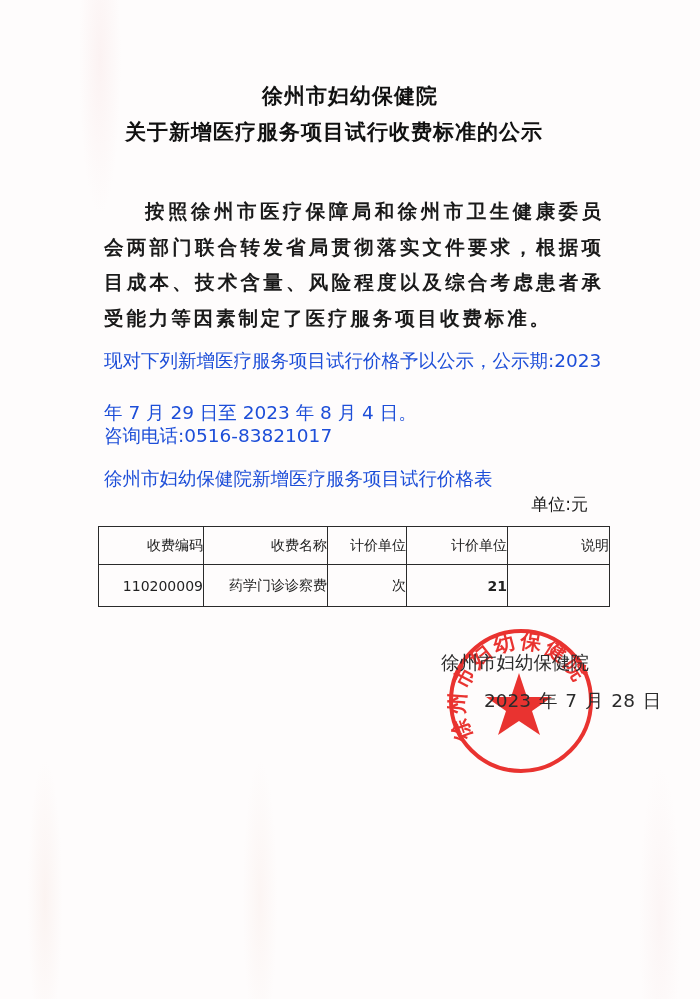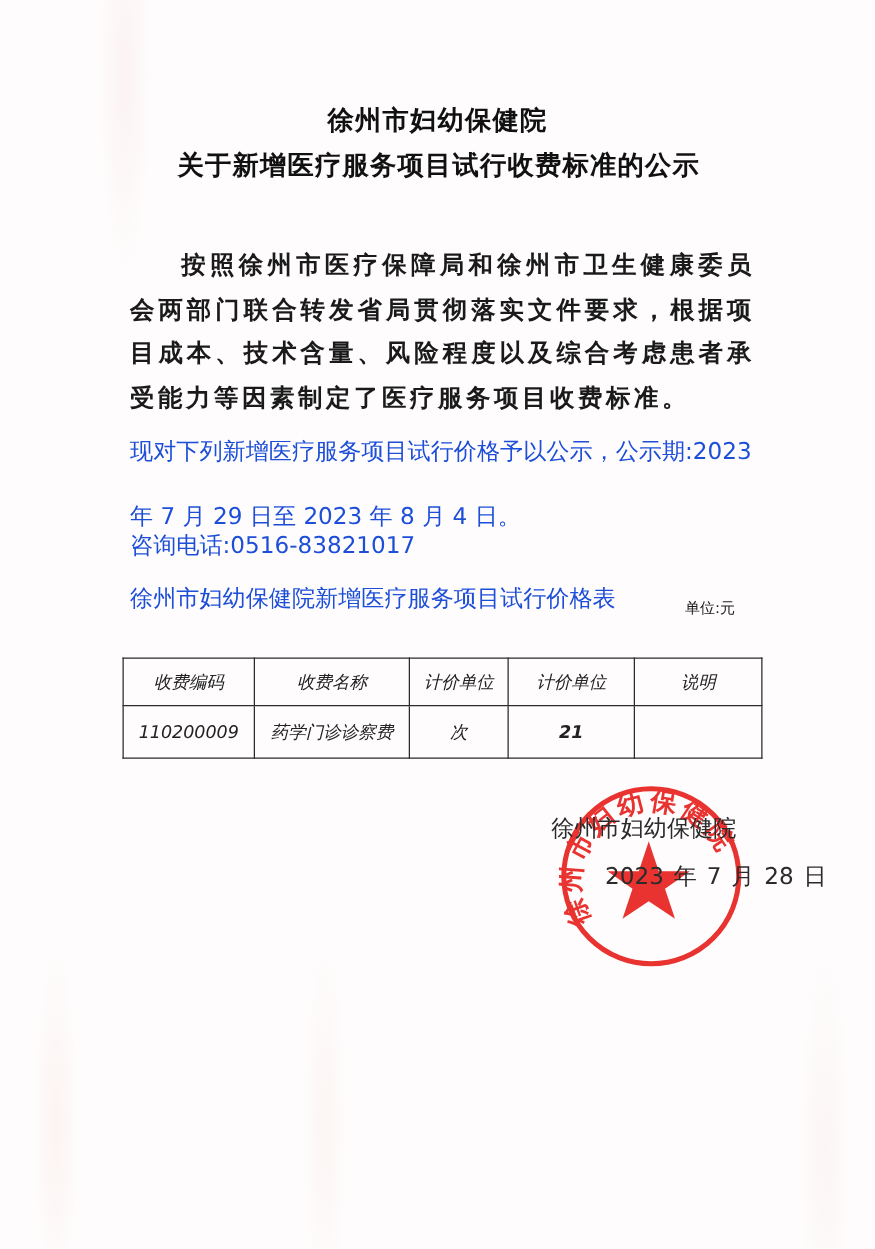--- a/index.html
+++ b/index.html
@@ -15,44 +15,44 @@
       radial-gradient(ellipse 25px 200px at 45px 900px, rgba(240,210,200,0.20), transparent 70%),
       radial-gradient(ellipse 25px 200px at 260px 900px, rgba(240,210,200,0.16), transparent 70%),
       radial-gradient(ellipse 30px 220px at 660px 920px, rgba(240,210,210,0.16), transparent 70%);
   }
   .title {
     position: absolute; left: 0; width: 700px; text-align: center;
     font-family: "DejaVu Sans", sans-serif; font-size: 21px; font-weight: bold;
     letter-spacing: 1px; color: #111;
   }
   .title.l1 { top: 82px; }
-  .title.l2 { top: 118px; left: 142px; width: auto; text-align: left; }
+  .title.l2 { top: 118px; left: 125px; width: auto; text-align: left; }
   .para {
     position: absolute; left: 104px; width: 500px;
     font-family: "DejaVu Serif", serif; font-size: 19.5px;
     line-height: 35.5px; letter-spacing: 2.9px; color: #1a1a1a;
     text-indent: 41px; text-align: justify; font-weight: bold;
   }
   .para.p1 { top: 194px; }
   .line {
     position: absolute; left: 104px;
     font-family: "DejaVu Sans", sans-serif; font-size: 18.5px; color: #1d4ed8;
     white-space: nowrap;
   }
   .unit {
-    position: absolute; right: 112px; top: 478px;
-    font-family: "DejaVu Sans", sans-serif; font-size: 12px; color: #1a1a1a;
+    position: absolute; right: 112px; top: 493px;
+    font-family: "DejaVu Sans", sans-serif; font-size: 17px; color: #1a1a1a;
   }
   table.fee {
     position: absolute; left: 98px; top: 526px; width: 511px;
     border-collapse: collapse; table-layout: fixed;
     font-family: "DejaVu Sans", sans-serif; font-size: 14px; color: #222;
   }
   table.fee td, table.fee th {
-    border: 1.5px solid #2a2a2a; text-align: center; font-weight: normal; padding: 0; font-style: italic;
+    border: 1.5px solid #2a2a2a; text-align: right; font-weight: normal; padding: 0;
   }
   table.fee tr.head { height: 38px; }
   table.fee tr.body { height: 42px; }
   .sig {
     position: absolute;
     font-family: "DejaVu Sans", sans-serif; font-size: 18.5px; color: #2b2b2b;
     white-space: nowrap; z-index: 3;
   }
   .sig.org { left: 441px; top: 650px; }
   .sig.date { left: 452px; top: 688px; word-spacing: 2px; margin-left: 32px; }

